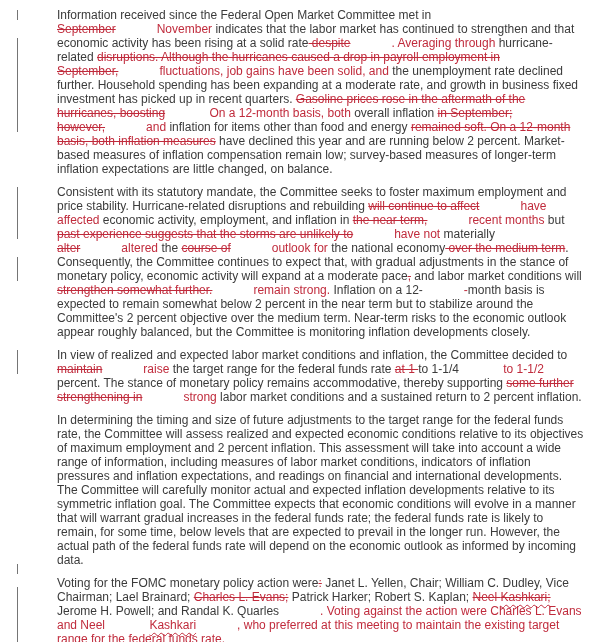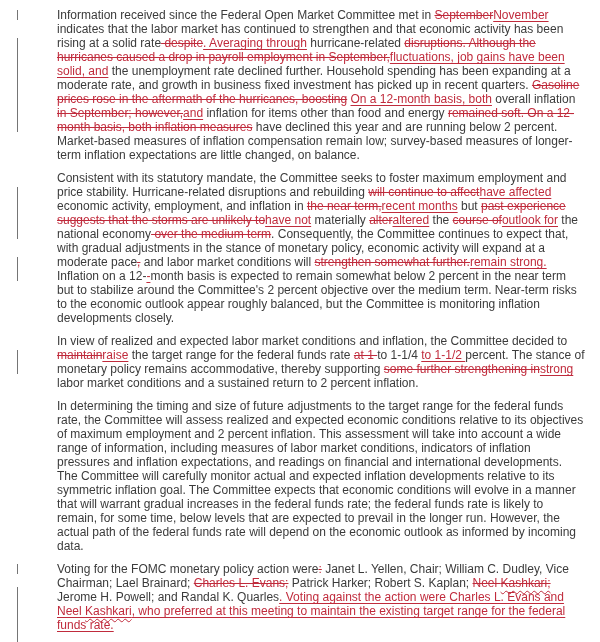--- a/index.html
+++ b/index.html
@@ -31,23 +31,23 @@
     text-align:left;
   }
   .txt{color:var(--text);}
   .del{
     color:var(--rev);
     text-decoration:line-through;
     text-decoration-thickness:1px;
   }
   .ins{
     color:var(--rev);
-    text-decoration:underline;
     text-decoration-thickness:1px;
     text-underline-offset:2px;
+    margin-left:41px;
   }
   .sq{
     text-decoration-line:underline;
     text-decoration-style:wavy;
     text-decoration-color:var(--rev);
     text-decoration-thickness:1px;
     text-underline-offset:2.5px;
   }
   .change-bar{
     position:absolute;

